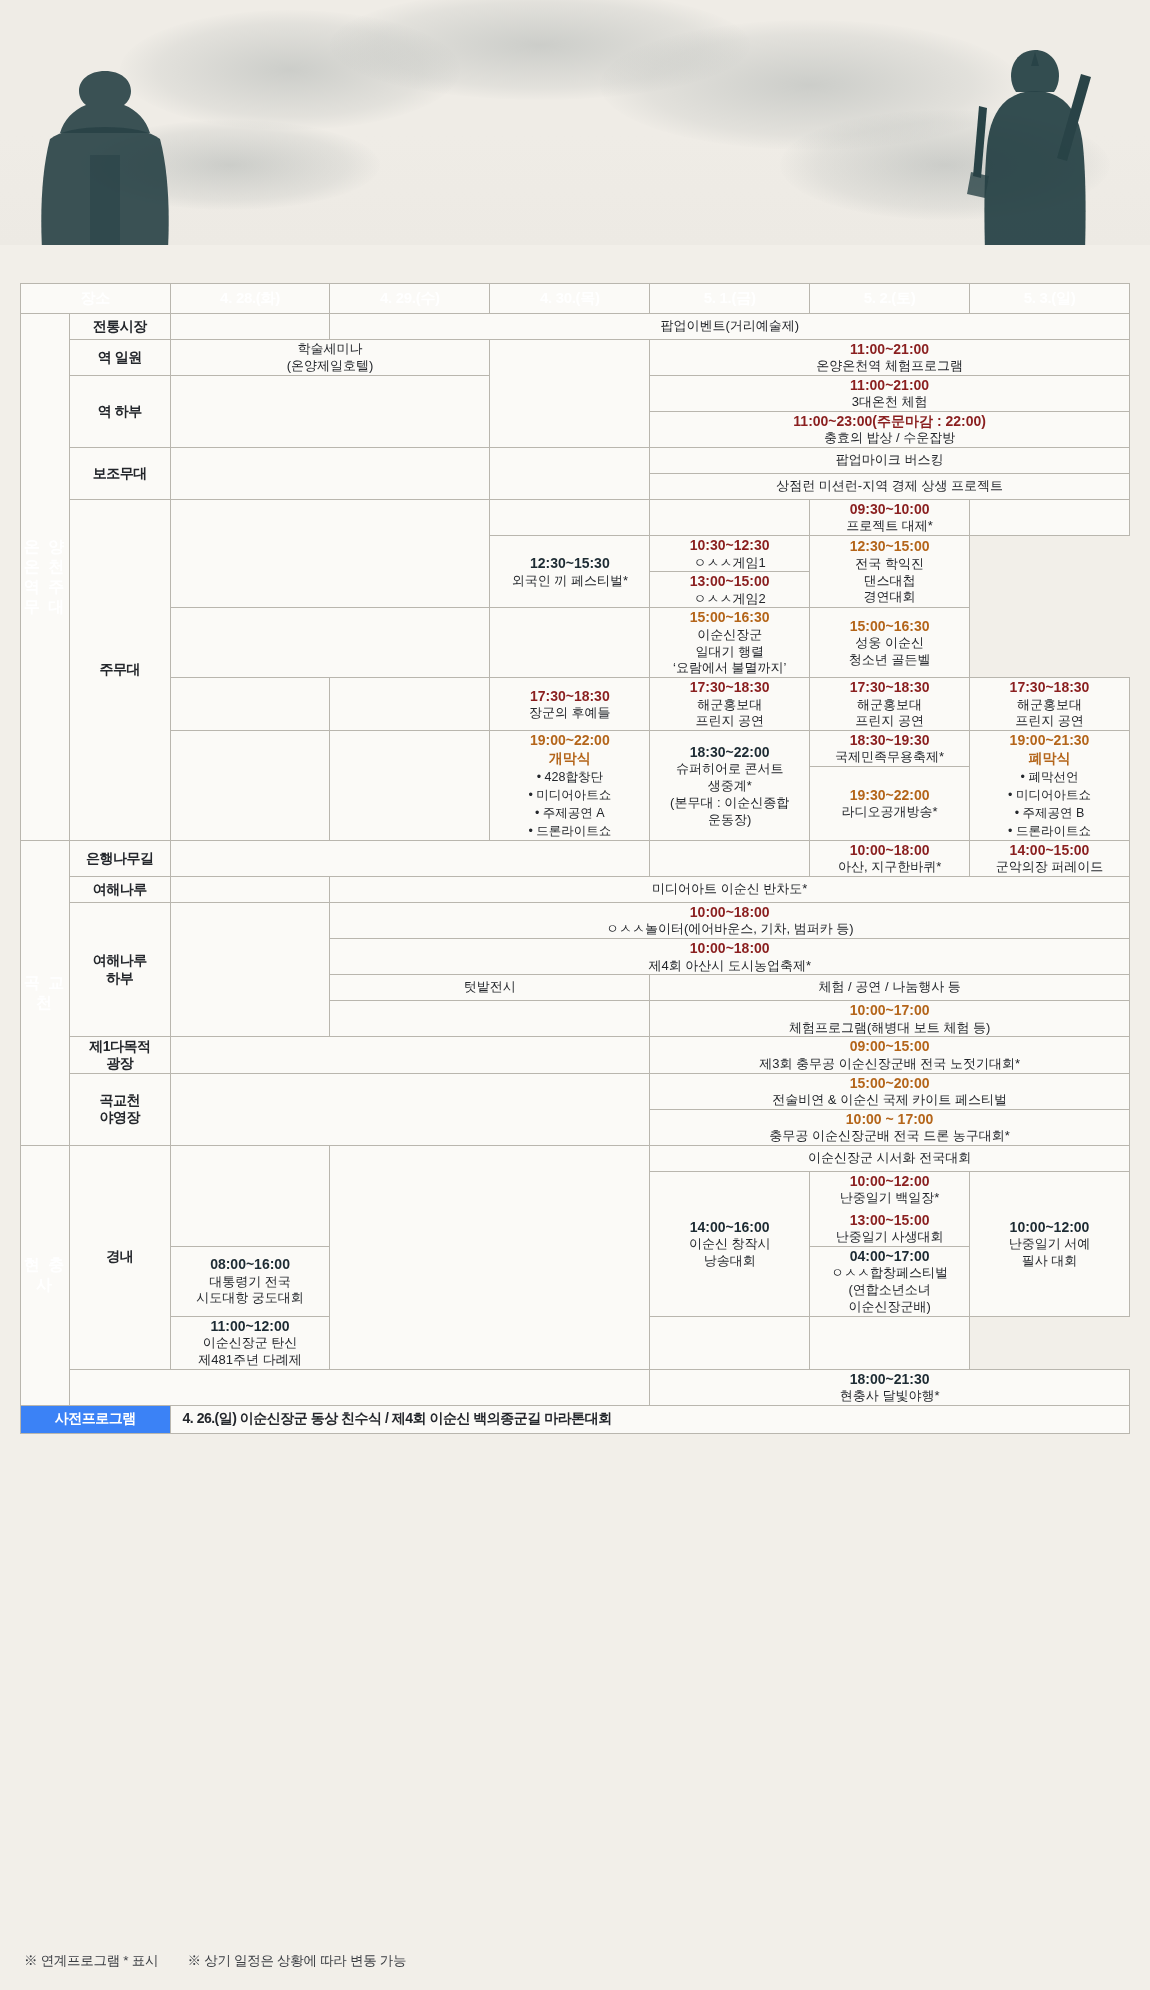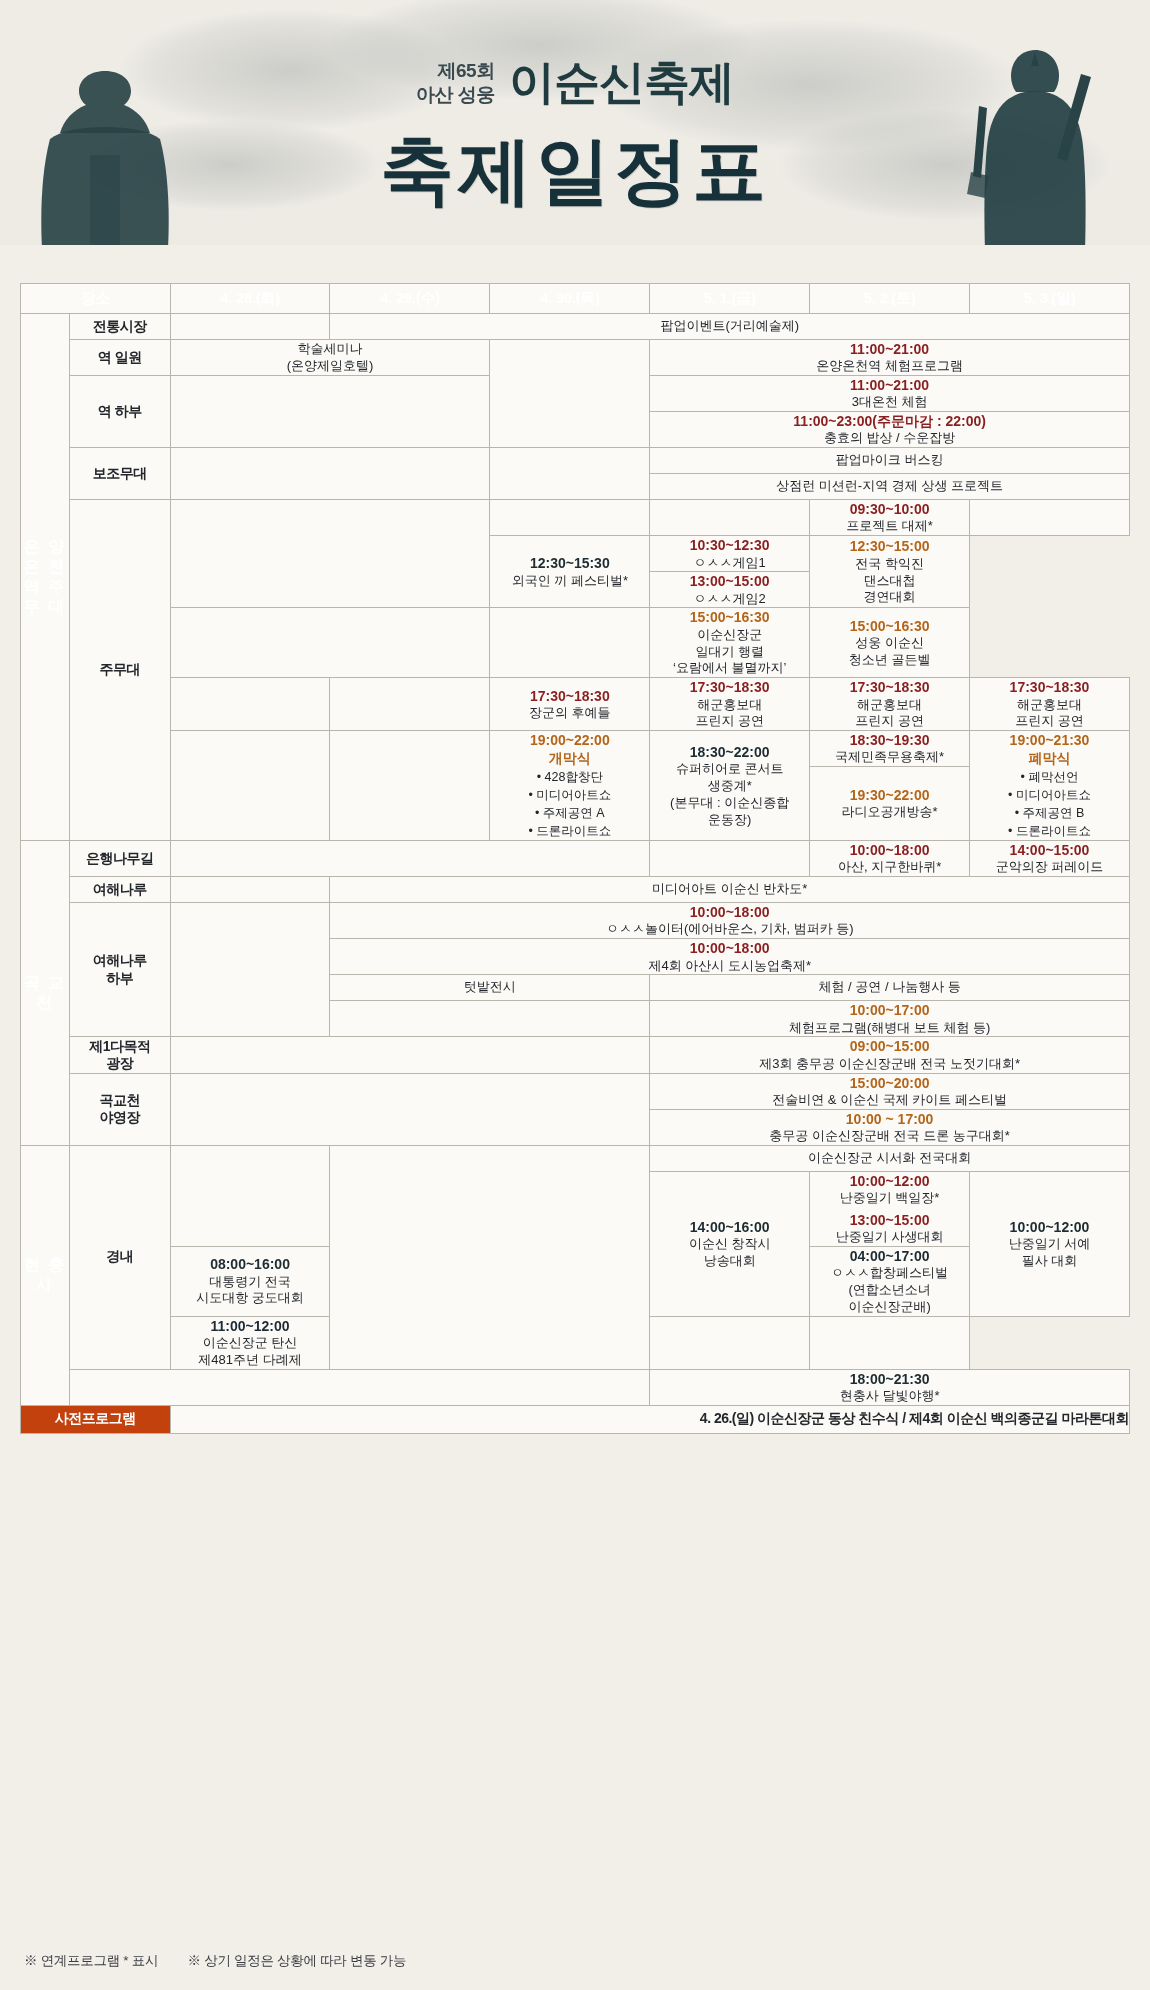--- a/index.html
+++ b/index.html
@@ -139,25 +139,25 @@
   .pad { padding:5px 3px; }
 
   .orange { color:#b4651a !important; }
 
   .dotted-top { border-top:1px dotted #9a968c !important; }
 
   .empty { background:#fbfaf7; }
 
   
   .prerow td.prelabel {
-    background:#c2410c; color:#fff; font-weight:bold; font-size:14px; height:28px;
+    background:#3b82f6; color:#fff; font-weight:bold; font-size:14px; height:28px;
     letter-spacing:-0.5px;
   }
   .prerow td.preval {
-    text-align:right; padding-left:12px; font-size:14px; font-weight:bold; height:28px;
+    text-align:left; padding-left:12px; font-size:14px; font-weight:bold; height:28px;
     letter-spacing:-0.5px;
   }
 
   .footnote {
     position:absolute;
     left:24px;
     top:1952px;
     font-size:13.5px;
     color:#3a3d42;
     letter-spacing:-0.3px;
@@ -186,28 +186,20 @@
     <g fill="#1f3b3f">
       <path d="M86 6l4 14h-8z"></path>
       <path d="M62 30c0-16 11-26 24-26s24 10 24 26c0 6-2 12-5 16h-38c-3-4-5-10-5-16z" opacity="0.95"></path>
       <path d="M58 54c8-6 17-9 28-9s20 3 28 9c12 10 18 26 20 46 3 30 3 70 2 105H36c-1-35-1-75 2-105 2-20 8-36 20-46z" opacity="0.95"></path>
       <path d="M132 28l10 3-24 84-10-3z"></path>
       <path d="M30 60l8 2-6 70-8-2z"></path>
       <path d="M22 126l18 4-4 22-18-4z" opacity="0.8"></path>
     </g>
   </svg>
 
-  <div class="title-block">
-    <span class="pre-title">
-      <span>제65회</span><br>
-      <span>아산 성웅</span>
-    </span>
-    <span class="main-title">이순신축제</span>
-    <div class="sub-title">축제일정표</div>
-  </div>
 </div>
 
 <div class="sheet">
 <table class="sched">
   <colgroup>
     <col style="width:38px">
     <col style="width:78px">
     <col style="width:124px">
     <col style="width:124px">
     <col style="width:124px">

